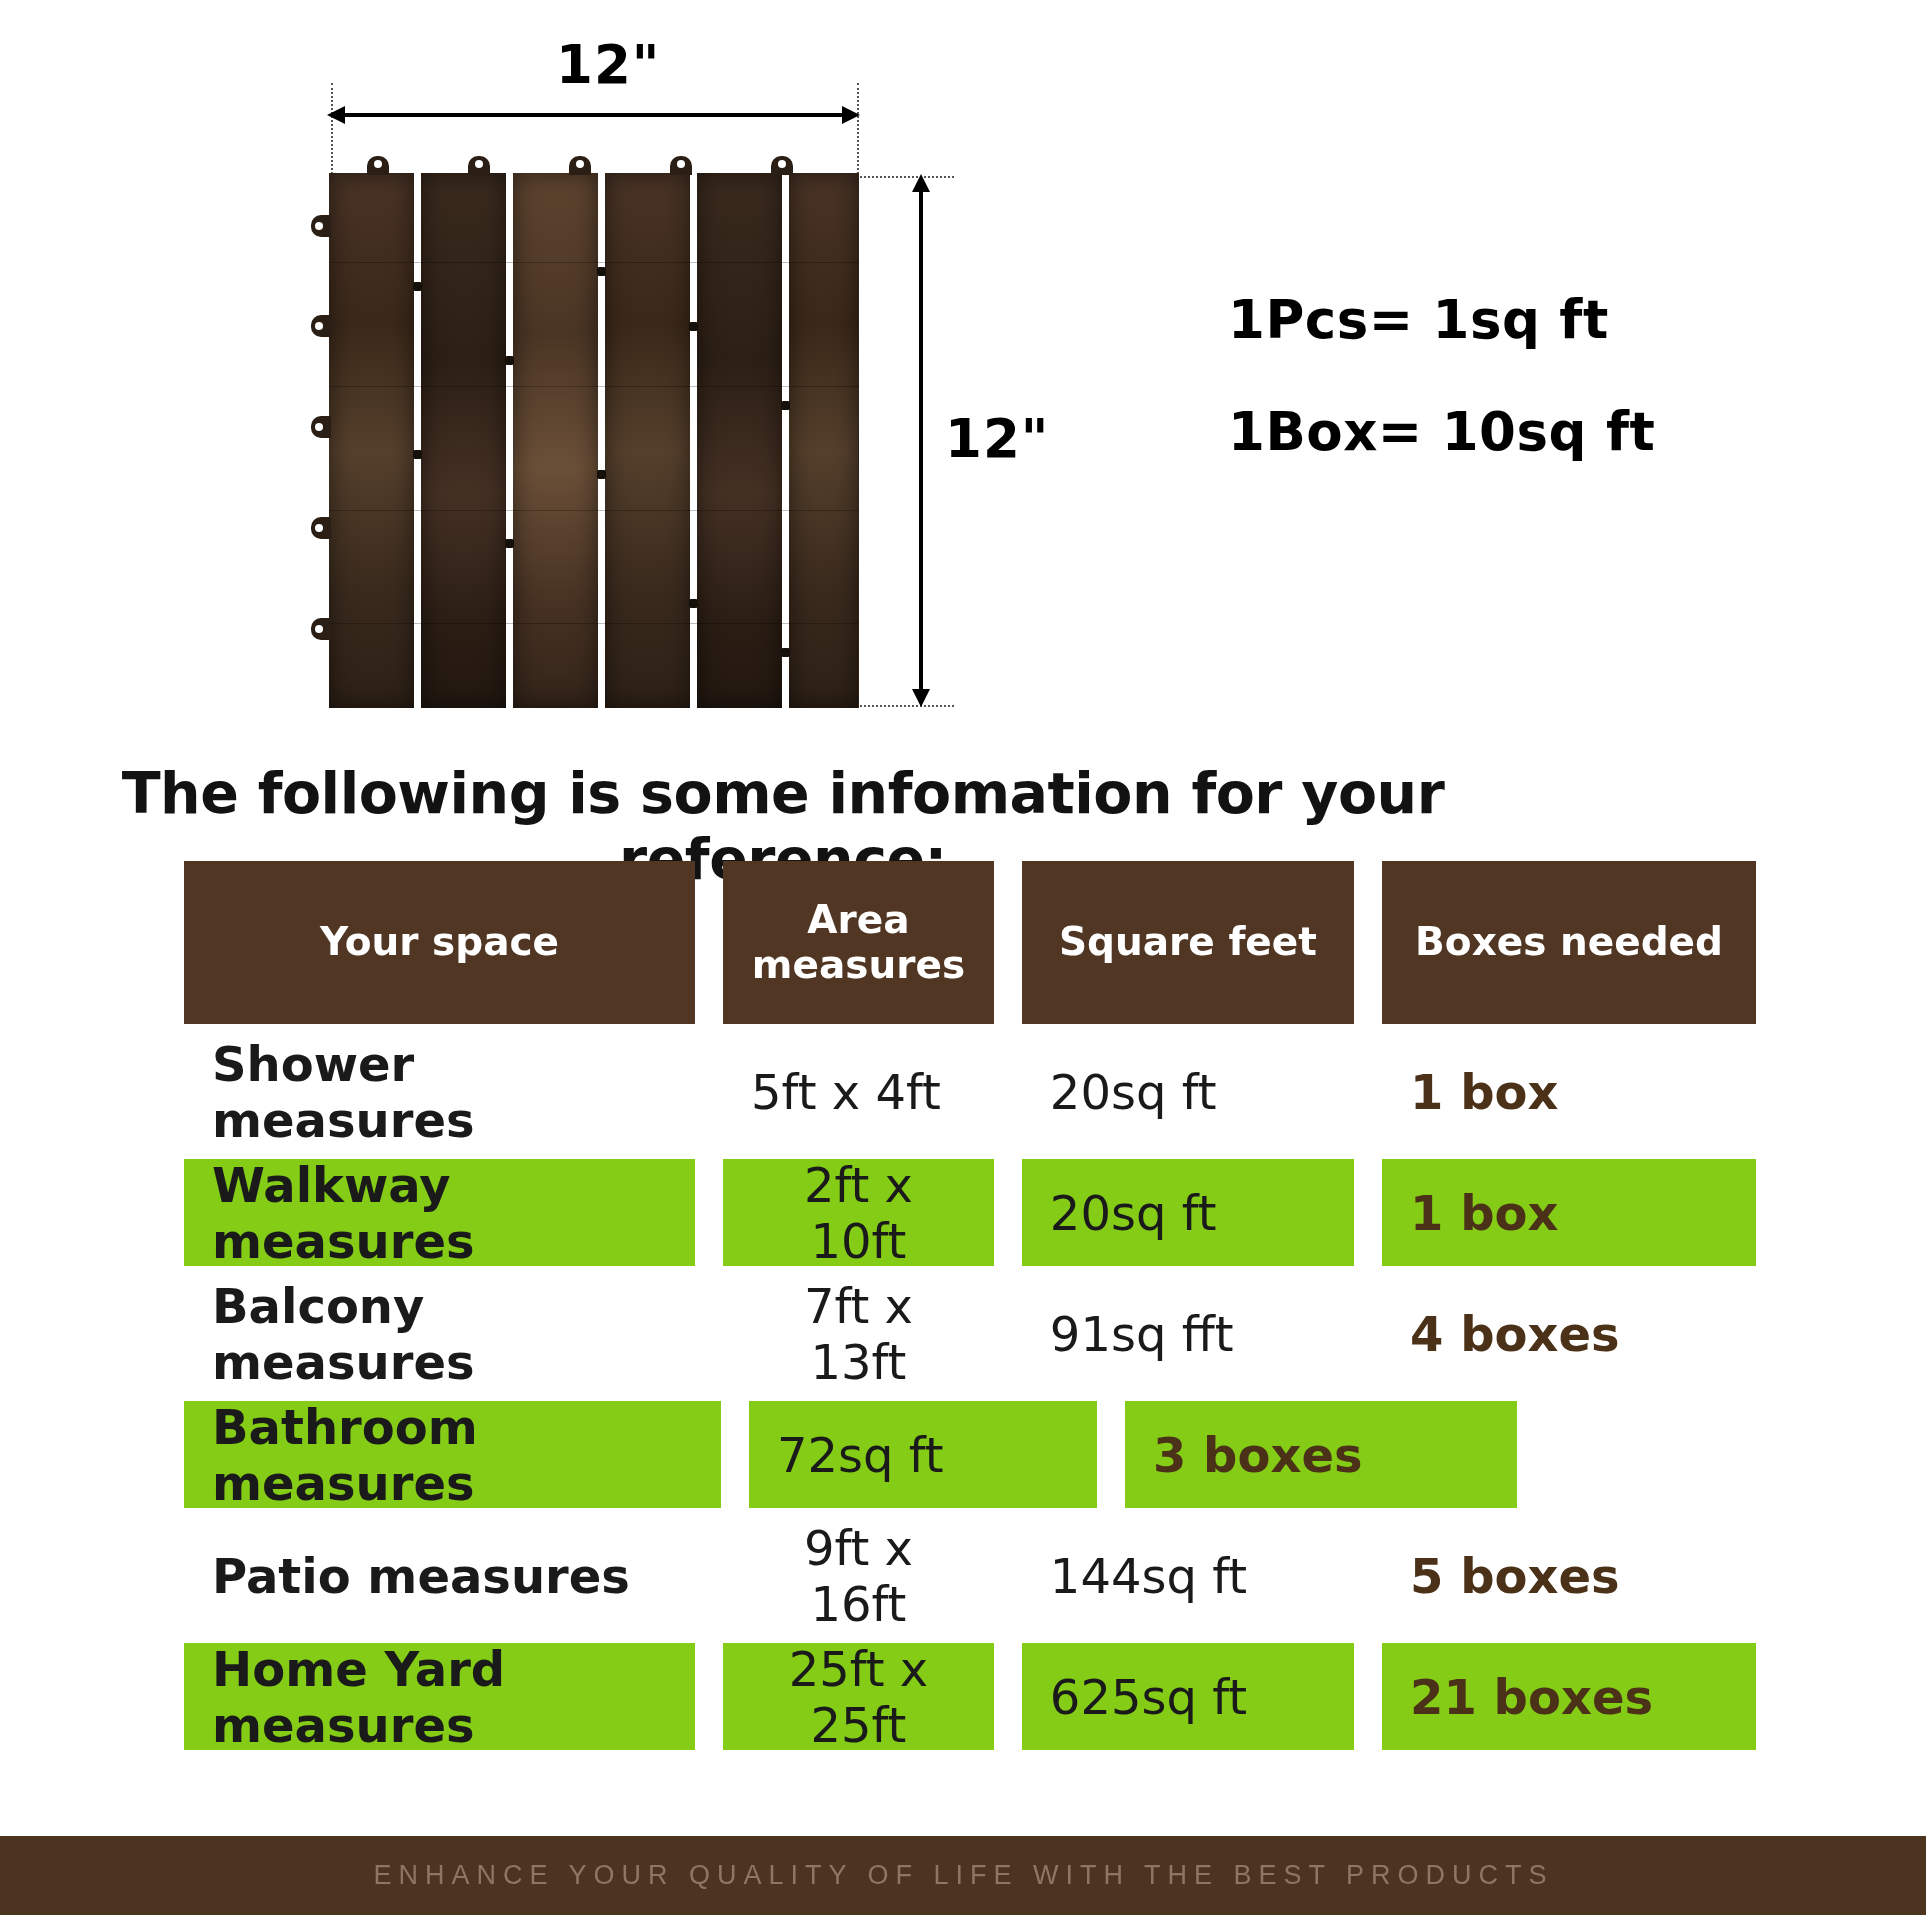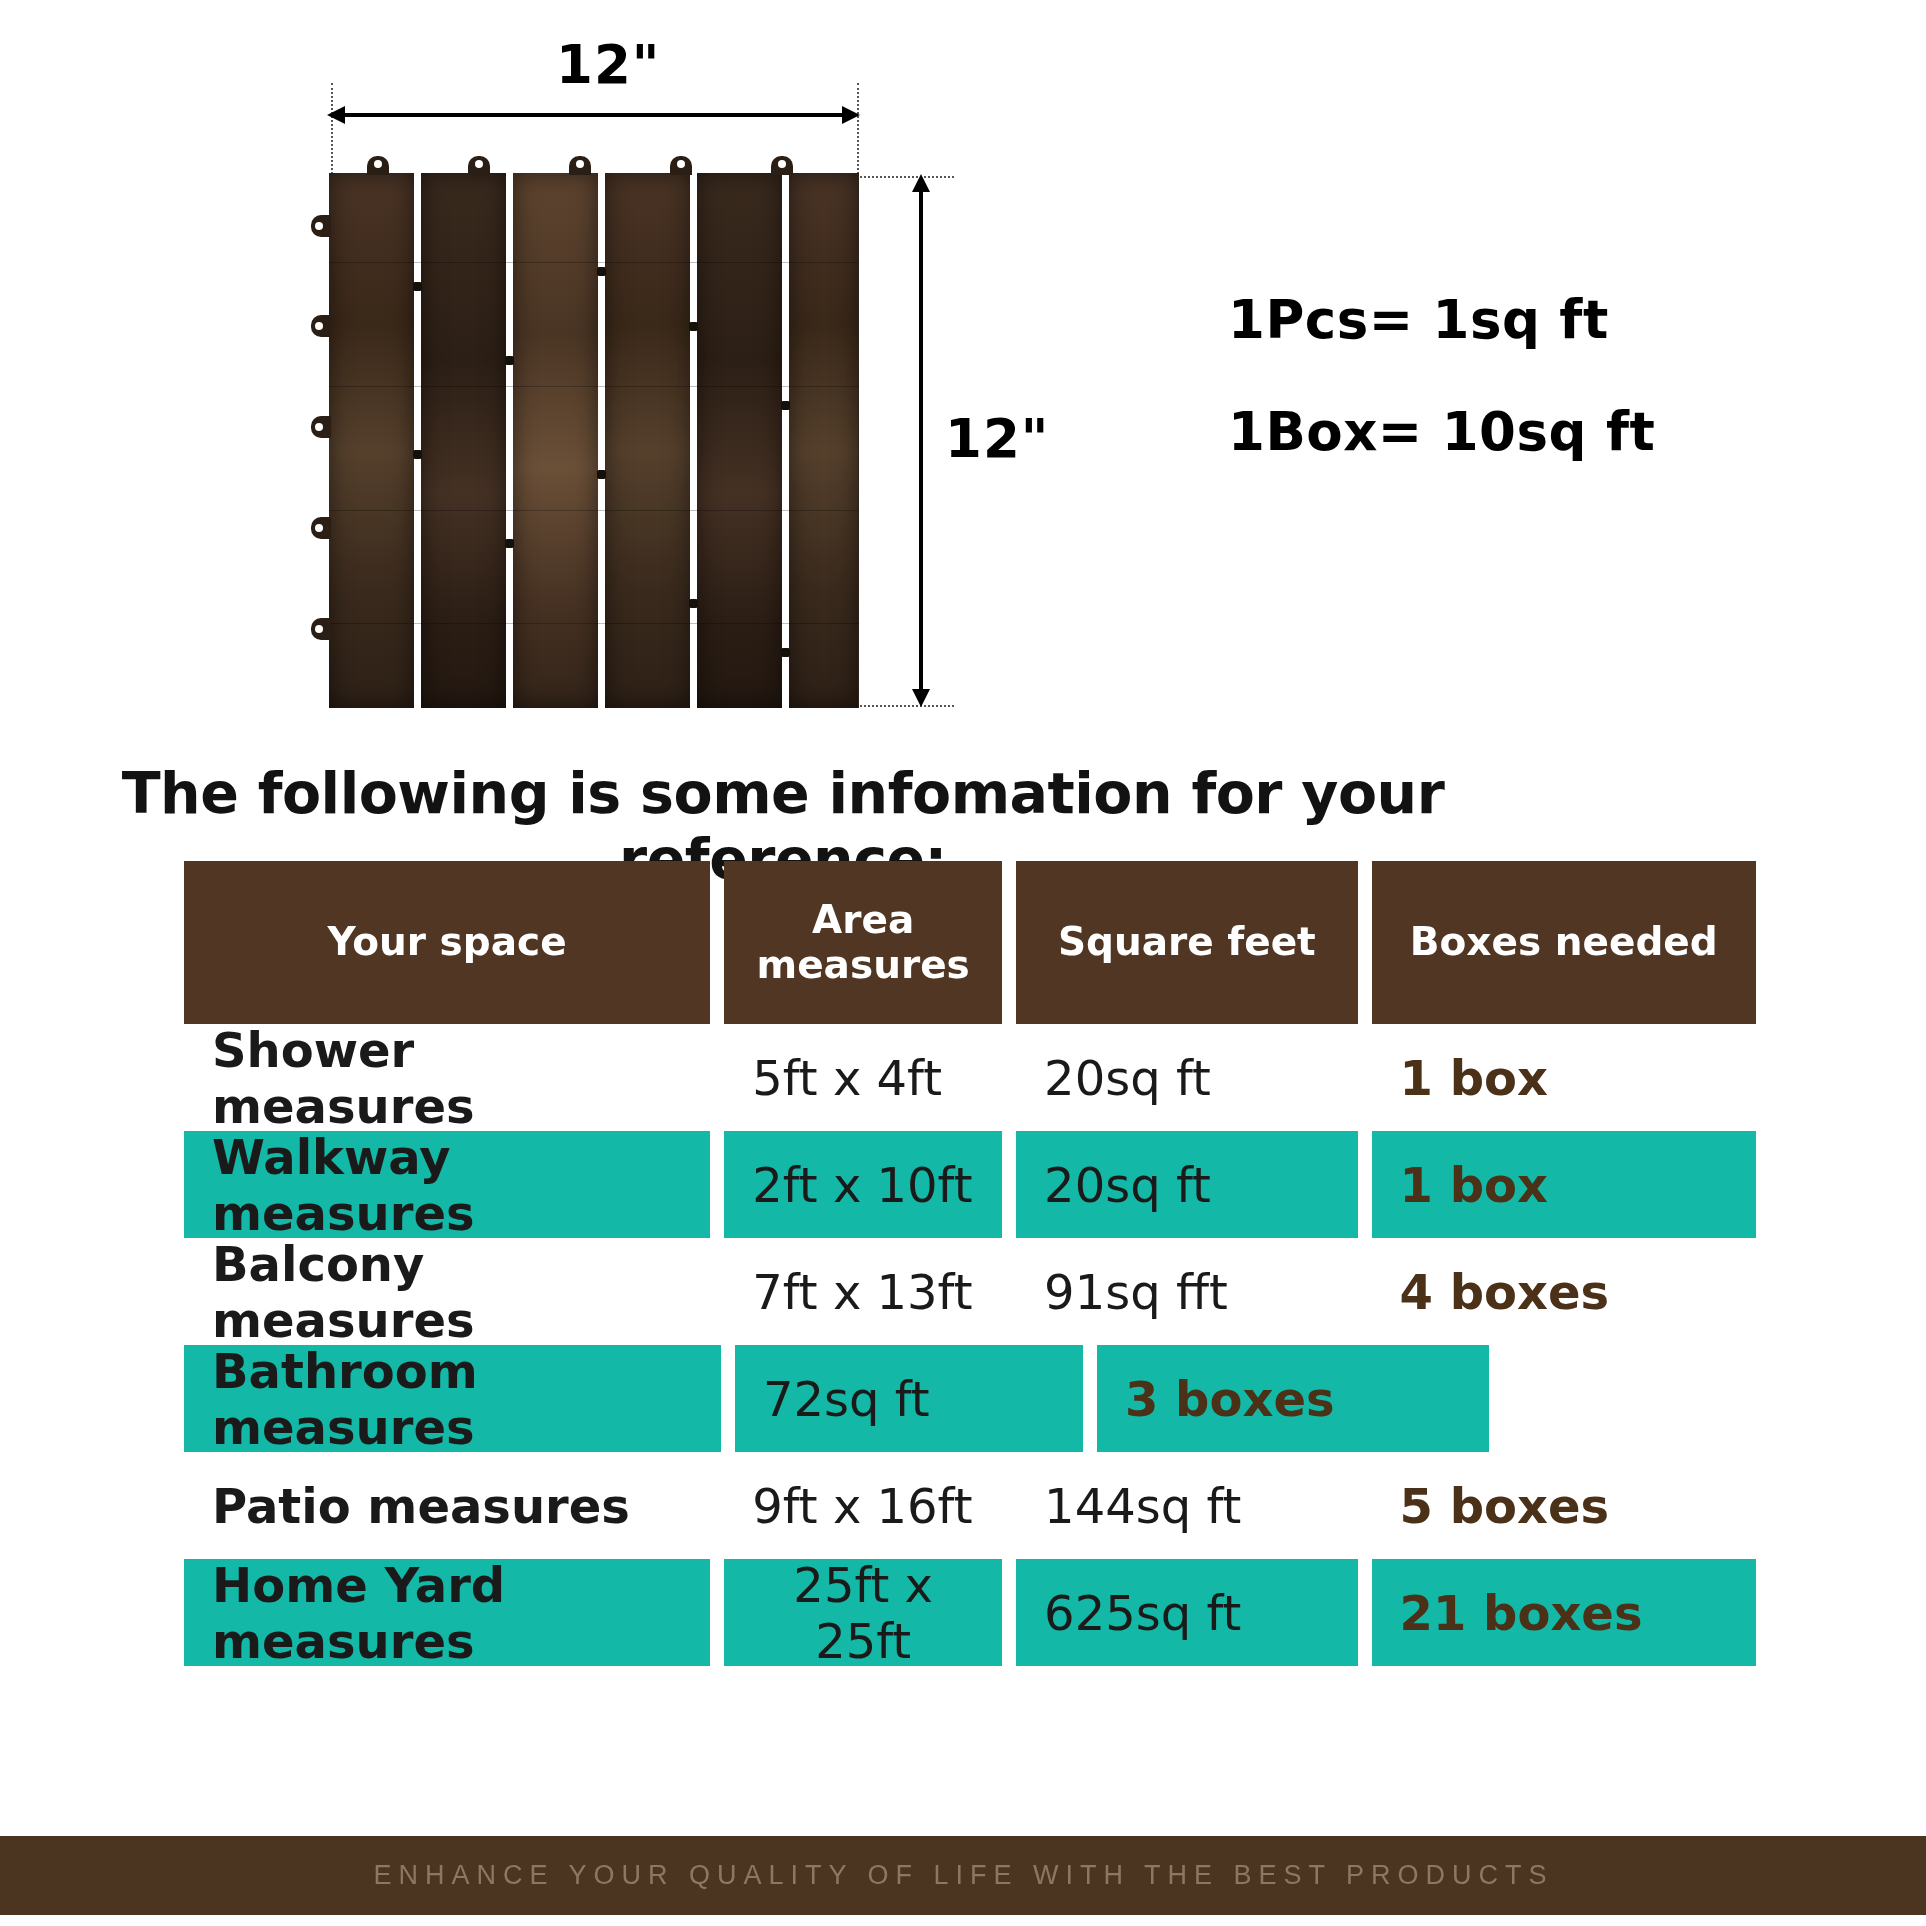--- a/index.html
+++ b/index.html
@@ -182,21 +182,22 @@
 
   
   .table {
     position: absolute;
     left: 184px;
     top: 861px;
     width: 1572px;
   }
   .trow {
     display: flex;
-    gap: 14px;
+    gap: 28px;
+    margin-bottom: 14px;
   }
   .cell {
     box-sizing: border-box;
     display: flex;
     align-items: center;
     padding: 0 28px;
   }
   .c1 { width: 537px; }
   .c2 { width: 283px; }
   .c3 { width: 348px; }
@@ -216,21 +217,21 @@
 
   .data-row .cell {
     height: 107px;
     font-size: 48px;
     color: #1a1a1a;
     font-family: "DejaVu Sans", sans-serif;
   }
   .data-row .c1 { font-weight: 700; }
   .data-row .c2, .data-row .c3 { font-weight: 400; text-align: center; }
   .data-row .c4 { font-weight: 700; color: #4a3118; }
-  .data-row.shaded .cell { background: #14b8a6; }
+  .data-row.shaded .cell { background: #84cc16; }
   .data-row.plain .cell { background: #ffffff; }
 
   
   .footer {
     position: absolute;
     left: 0;
     bottom: 12px;
     width: 1927px;
     height: 79px;
     background: #4b3420;

